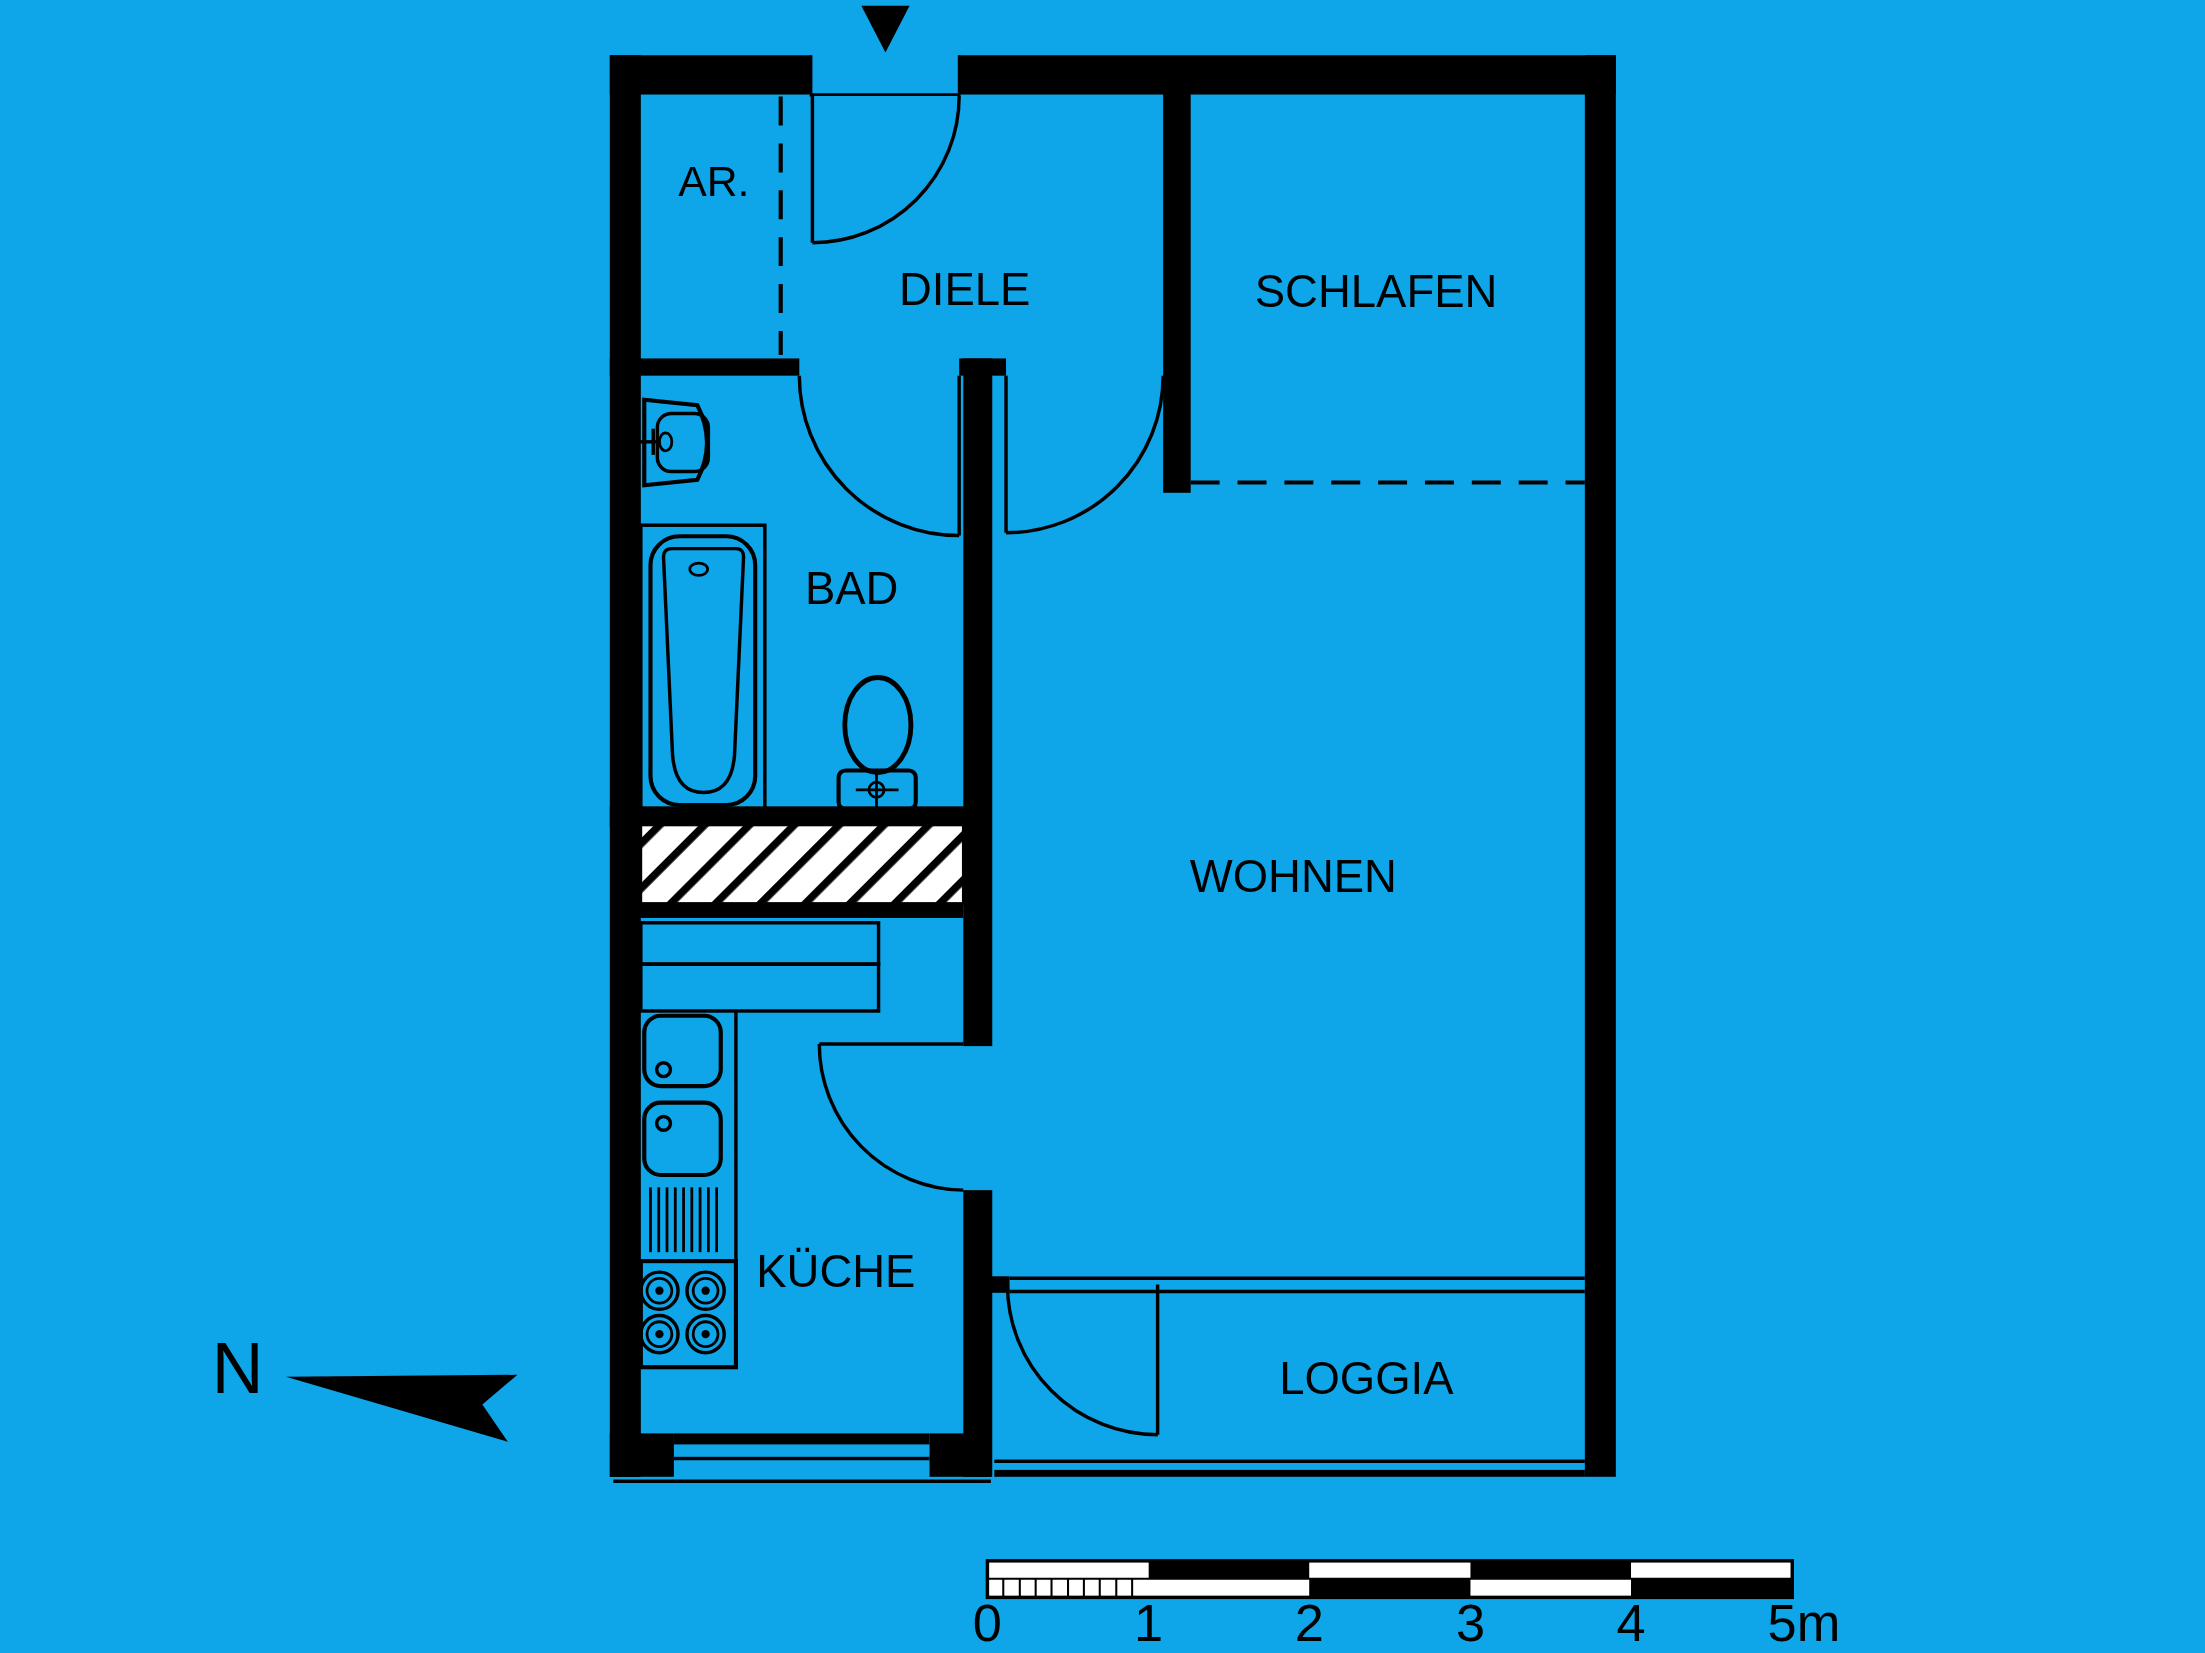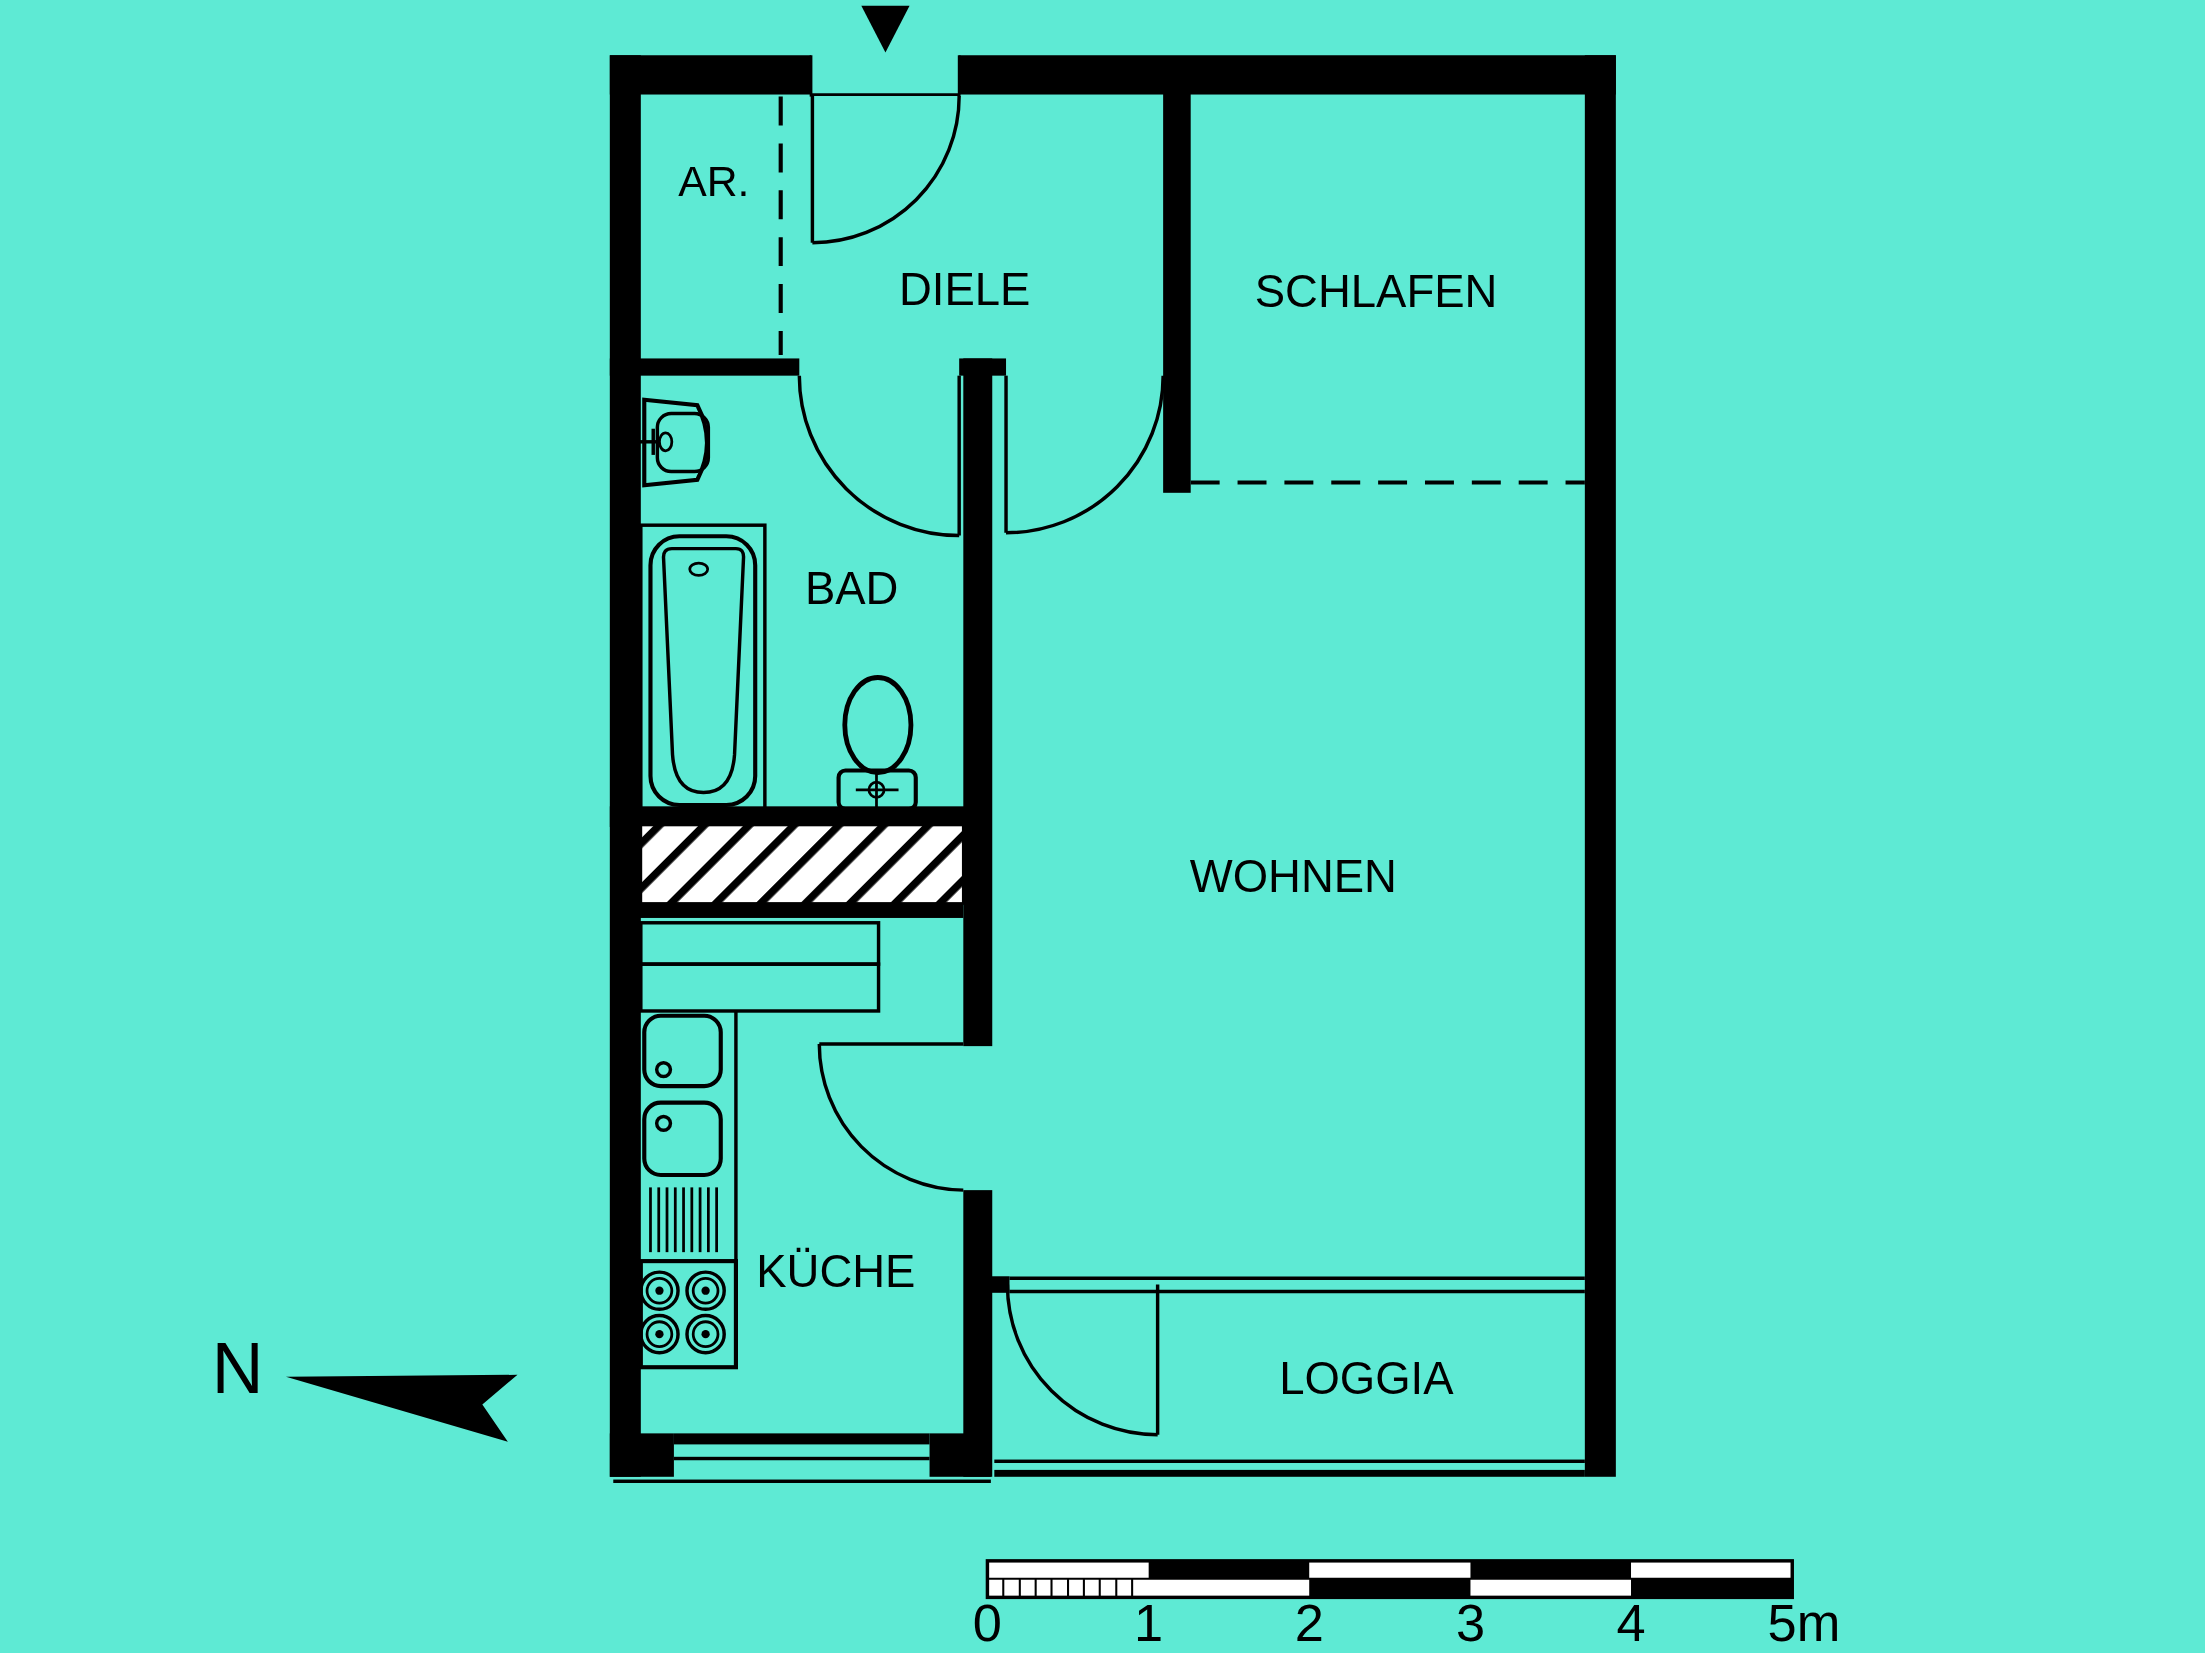--- a/index.html
+++ b/index.html
@@ -1,16 +1,16 @@
 <!DOCTYPE html>
 <html style="font-size:11px"><head>
 <meta charset="utf-8">
 <style>
   html,body{margin:0;padding:0;background:#ffffff;}
-  .page{position:relative;width:2205px;height:1654px;background:#5eead4;overflow:hidden;}
+  .page{position:relative;width:2205px;height:1654px;background:#0ea5e9;overflow:hidden;}
   svg{position:absolute;left:0;top:0;}
   text{font-family:"Liberation Sans", sans-serif;fill:#000;}
   .room-label{font-size:66px;}
   .room-label.small{font-size:62px;}
   .north-label{font-size:104px;}
   .scale-label{font-size:76px;}
 </style>
 </head>
 <body>
 

